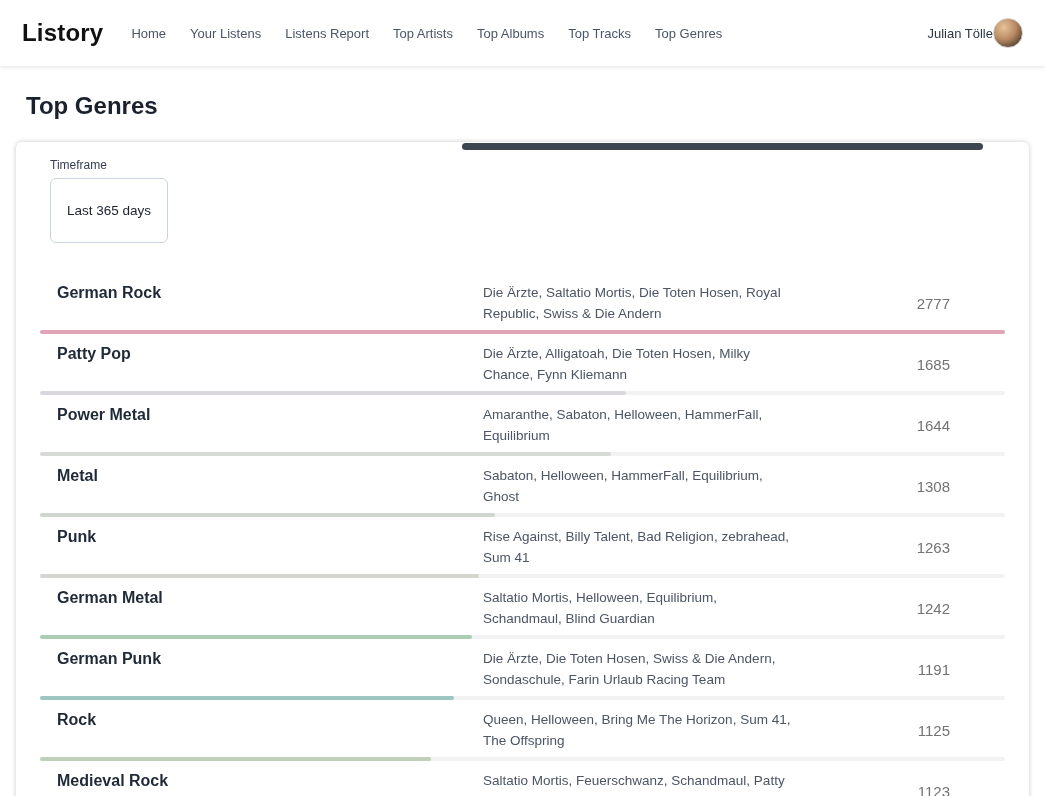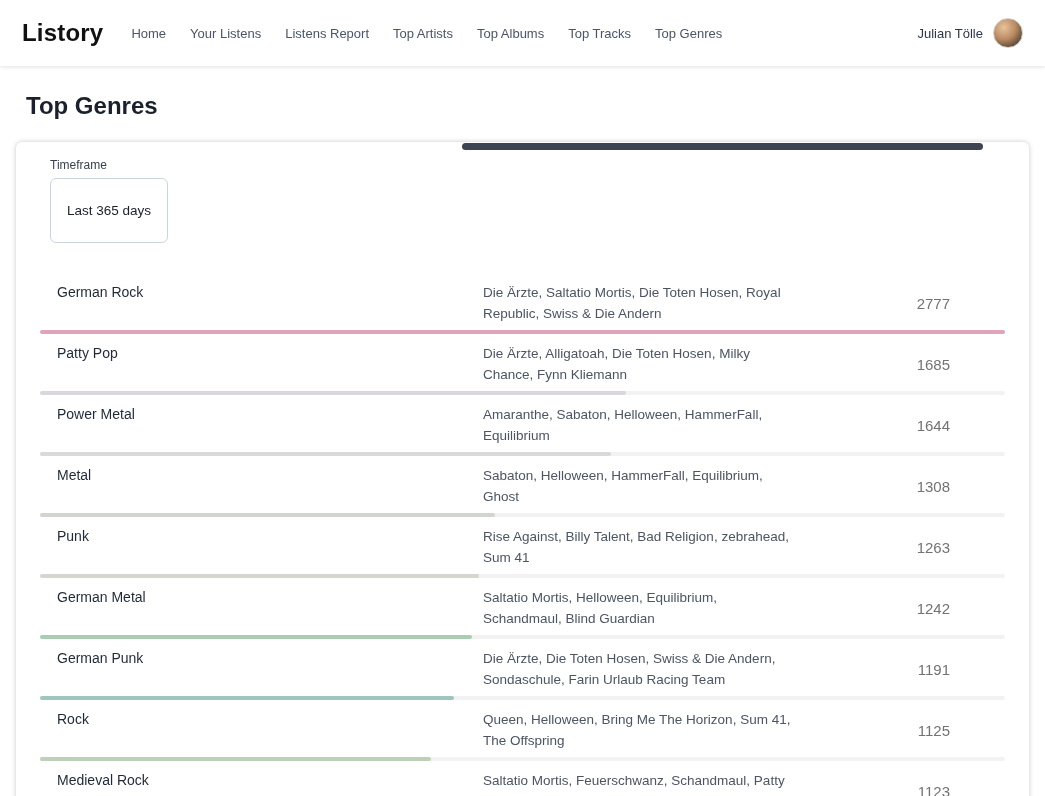--- a/index.html
+++ b/index.html
@@ -28,21 +28,21 @@
     letter-spacing: 0.2px;
   }
   .nav-links { display: flex; align-items: flex-start; gap: 24px; flex: 1; }
   .nav-link {
     font-size: 13px;
     color: #4a5568;
     cursor: pointer;
     text-decoration: none;
     white-space: nowrap;
   }
-  .user-area { display: flex; align-items: center; gap: 10px; }
+  .user-area { display: flex; align-items: center; gap: 0; }
   .user-name { font-size: 13px; color: #2d3748; }
   .avatar {
     width: 30px; height: 30px; border-radius: 50%;
     background: radial-gradient(circle at 35% 30%, #e8c39a 0%, #b98a63 45%, #5a4632 80%, #3a2f22 100%);
     border: 1px solid #d0d0d0;
     cursor: pointer;
     flex: none;
   }
   .page-title {
     font-size: 24px;
@@ -88,22 +88,22 @@
   .genre-list { margin-top: 30px; }
   .genre-row { padding-top: 9px; }
   .genre-row-inner {
     display: grid;
     grid-template-columns: 426px 310px 1fr;
     padding: 0 55px 0 17px;
     align-items: center;
     min-height: 42px;
   }
   .genre-name {
-    font-size: 14px;
-    font-weight: 400;
+    font-size: 16px;
+    font-weight: 700;
     color: #1f2937;
     align-self: start;
     padding-top: 2px;
   }
   .genre-artists {
     font-size: 13.5px;
     color: #4b5563;
     line-height: 21px;
   }
   .genre-count {

